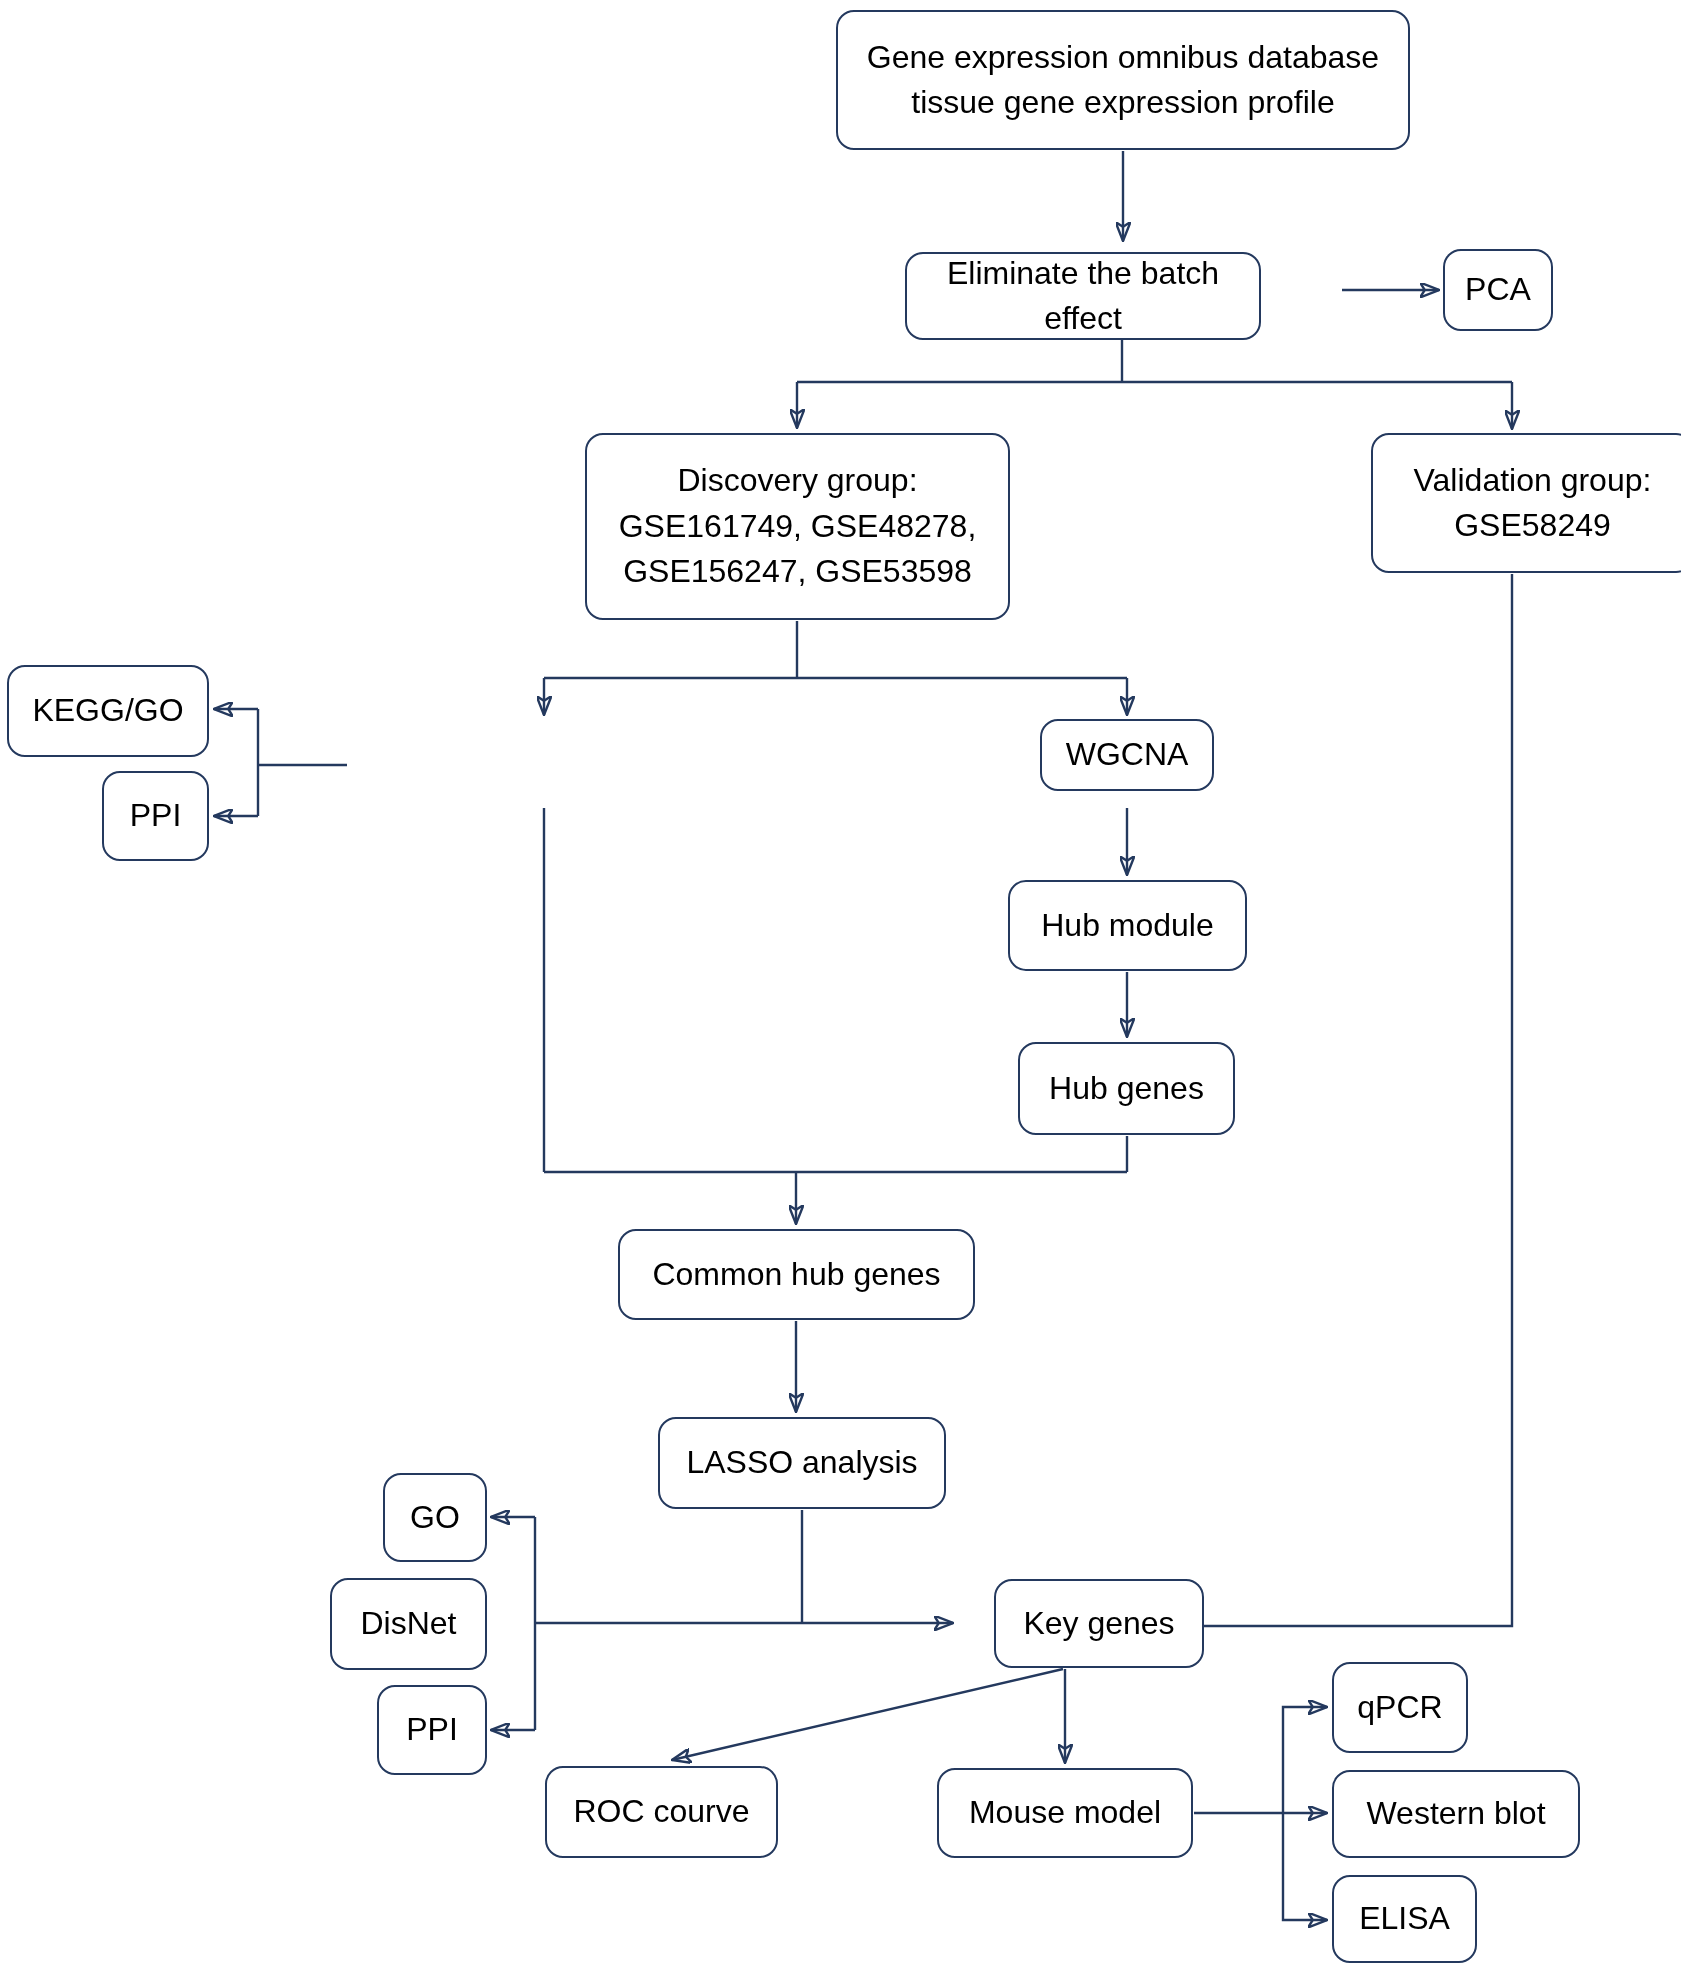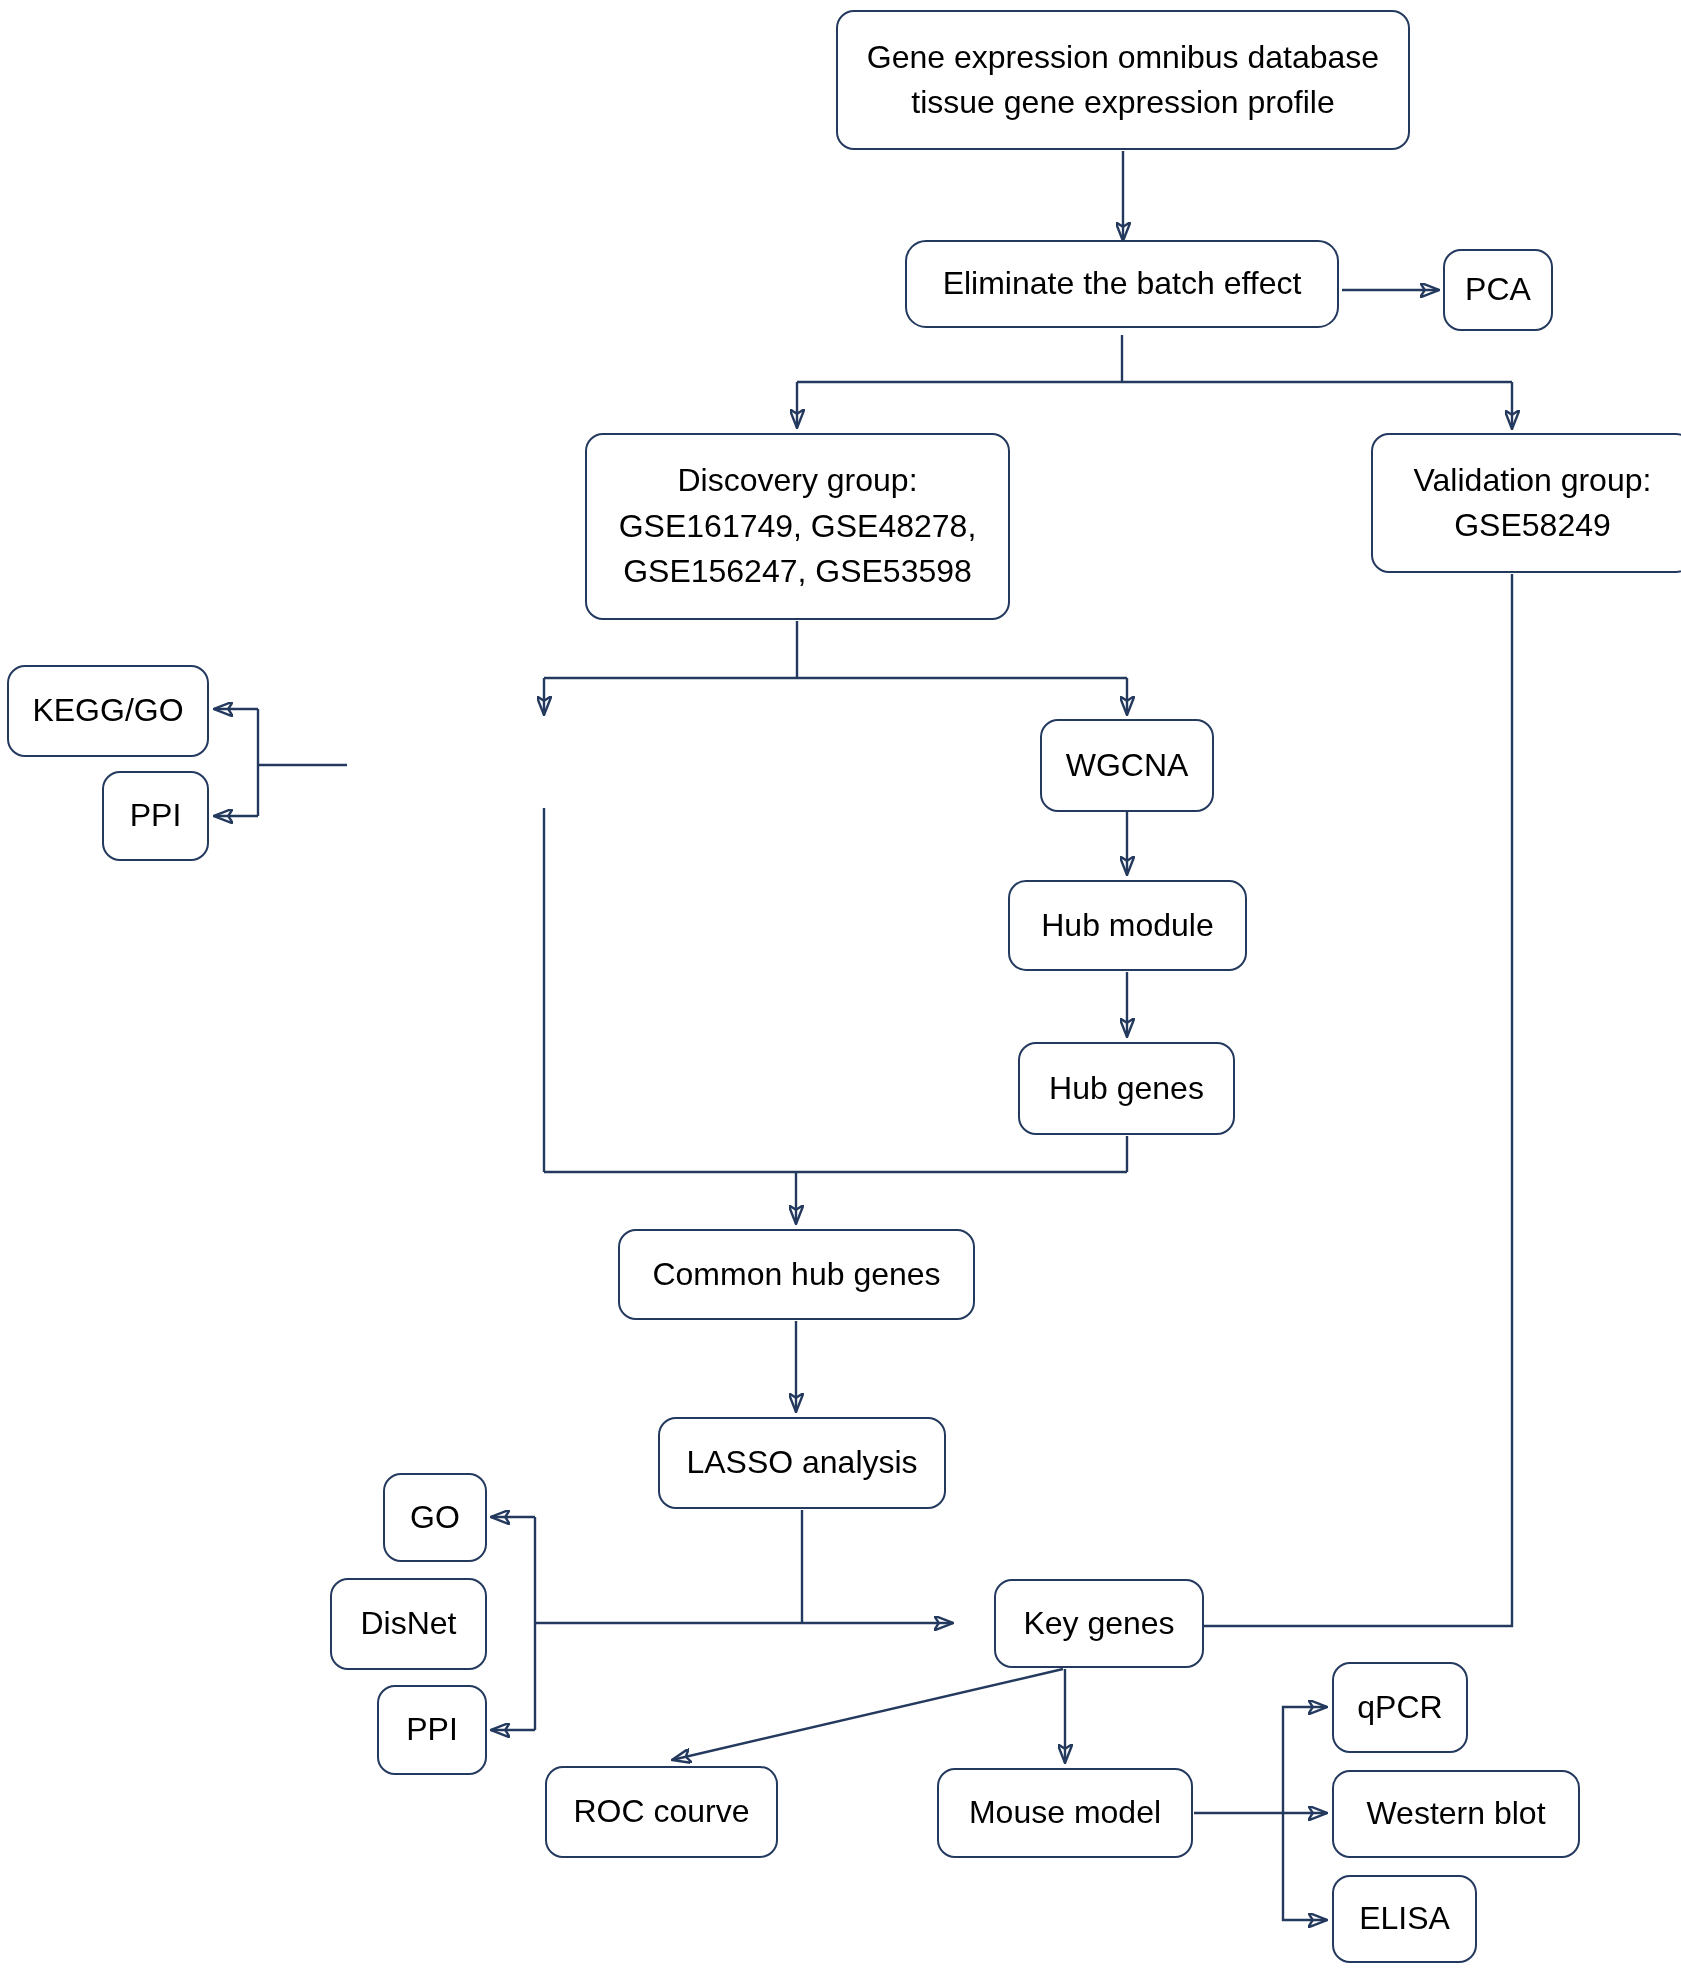--- a/index.html
+++ b/index.html
@@ -75,21 +75,21 @@
     <path d="M1194,1813 H1327" marker-end="url(#arrow)"></path>
     <path d="M1283,1813 V1707 H1327" marker-end="url(#arrow)"></path>
     <path d="M1283,1813 V1920 H1327" marker-end="url(#arrow)"></path>
   </svg>
 
   <div class="node" style="left:836px;top:10px;width:574px;height:140px;">
     <div>Gene expression omnibus database
 tissue gene expression profile</div>
   </div>
 
-  <div class="node" style="left:905px;top:240px;width:434px;height:88px;border-radius:21px;">
+  <div class="node" style="left:905px;top:252px;width:356px;height:88px;">
     <div>Eliminate the batch effect</div>
   </div>
 
   <div class="node" style="left:1443px;top:249px;width:110px;height:82px;">
     <div>PCA</div>
   </div>
 
   <div class="node" style="left:585px;top:433px;width:425px;height:187px;">
     <div>Discovery group:
 GSE161749, GSE48278,
@@ -103,21 +103,21 @@
 
   <div class="node" style="left:7px;top:665px;width:202px;height:92px;">
     <div>KEGG/GO</div>
   </div>
 
   <div class="node" style="left:102px;top:771px;width:107px;height:90px;">
     <div>PPI</div>
   </div>
 
 
-  <div class="node" style="left:1040px;top:719px;width:174px;height:93px;">
+  <div class="node" style="left:1040px;top:719px;width:174px;height:72px;">
     <div>WGCNA</div>
   </div>
 
   <div class="node" style="left:1008px;top:880px;width:239px;height:91px;">
     <div>Hub module</div>
   </div>
 
   <div class="node" style="left:1018px;top:1042px;width:217px;height:93px;">
     <div>Hub genes</div>
   </div>

